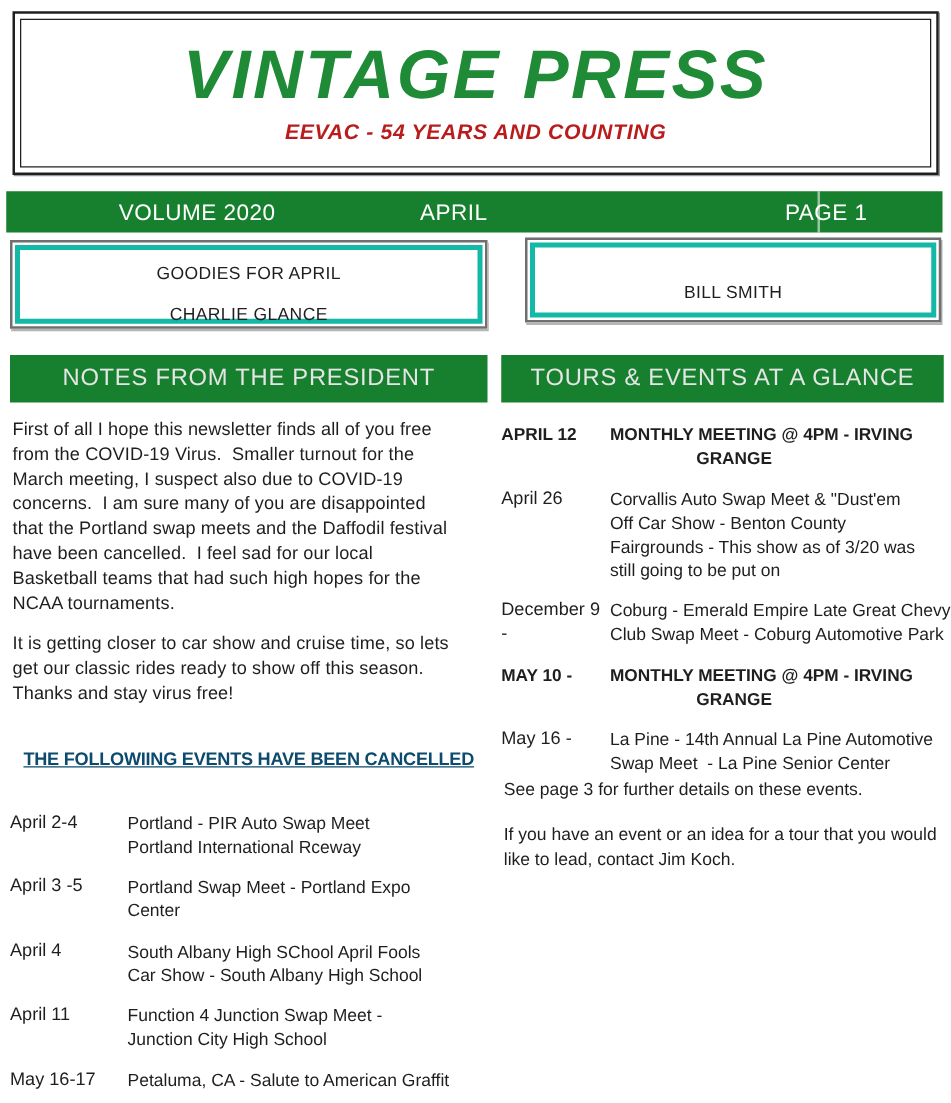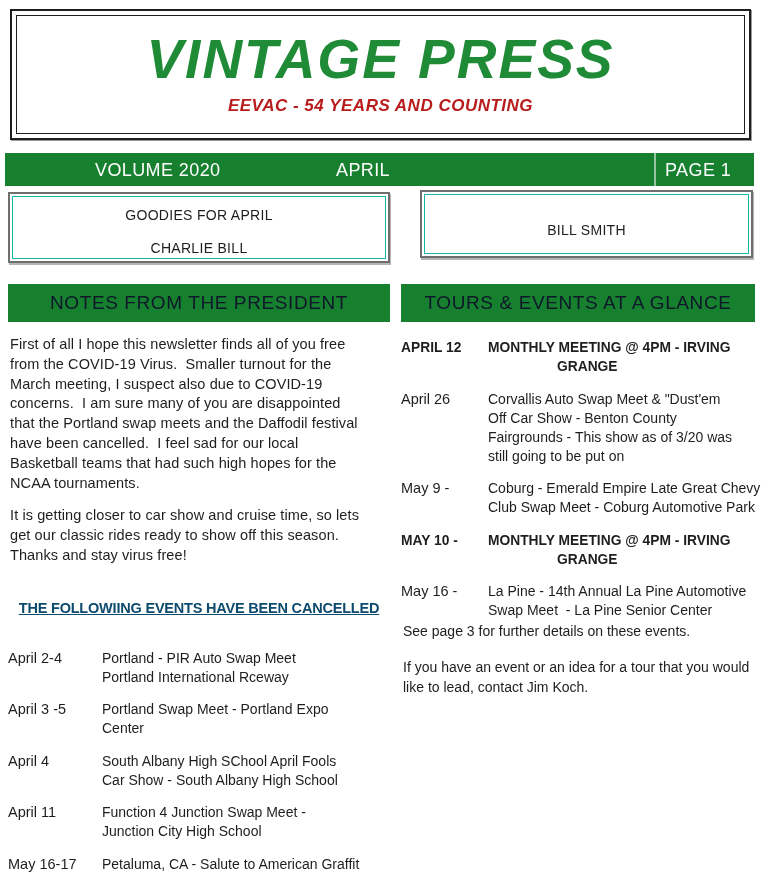--- a/index.html
+++ b/index.html
@@ -48,53 +48,53 @@
   .volbar {
     position: relative;
     margin: 13px 7px 0 5px;
     height: 33px;
     background: #17802f;
     color: #ffffff;
   }
   .volbar span { position: absolute; top: 7px; font-size: 18px; letter-spacing: 0.4px; }
   .volbar .vol   { left: 90px; }
   .volbar .month { left: 331px; }
-  .volbar .pg    { left: 660px; }
+  .volbar .pg    { left: 623px; }
   .volbar .divider {
     position: absolute; left: 649px; top: 0; width: 1.5px; height: 33px;
     background: rgba(255,255,255,0.55);
   }
 
   
   .goodies-row { margin: 6px 8px 0 8px; display: flex; }
   .gbox {
     border: 2px solid #6f6f6f;
     padding: 2px;
     height: 71px;
     box-shadow: 1px 2px 0 #b5b5b5;
   }
   .gbox-inner {
-    border: 1px solid #14b8a6;
+    border: 4px solid #14b8a6;
     height: 100%;
     text-align: center;
     padding-top: 10px;
   }
   .gbox.left  { width: 382px; }
   .gbox.right { width: 333px; margin-left: 30px; height: 68px; margin-top: -2px; }
   .gline1 { font-size: 14px; letter-spacing: 0.3px; }
   .gline2 { font-size: 14px; letter-spacing: 0.3px; margin-top: 17px; }
 
   
   .cols { margin: 21px 0 0 8px; display: flex; }
   .col-left  { width: 382px; }
   .col-right { width: 354px; margin-left: 11px; }
   .sec-header {
     height: 38px;
     background: #17802f;
-    color: #0f172a;
+    color: #e5e5e5;
     font-size: 19px;
     letter-spacing: 0.6px;
     text-align: center;
     line-height: 38px;
   }
 
   .para {
     margin: 13px 0 0 2px;
     font-size: 14.5px;
     line-height: 19.8px;
@@ -143,21 +143,21 @@
     <span class="vol">VOLUME 2020</span>
     <span class="month">APRIL</span>
     <div class="divider"></div>
     <span class="pg">PAGE 1</span>
   </div>
 
   <div class="goodies-row">
     <div class="gbox left">
       <div class="gbox-inner">
         <div class="gline1">GOODIES FOR APRIL</div>
-        <div class="gline2">CHARLIE BILL</div>
+        <div class="gline2">CHARLIE GLANCE</div>
       </div>
     </div>
     <div class="gbox right">
       <div class="gbox-inner">
         <div class="gline2">BILL SMITH</div>
       </div>
     </div>
   </div>
 
   <div class="cols">
@@ -217,21 +217,21 @@
                   GRANGE</div>
         </div>
         <div class="ev-row">
           <div class="date">April 26</div>
           <div class="desc">Corvallis Auto Swap Meet &amp; "Dust'em
 Off Car Show - Benton County
 Fairgrounds - This show as of 3/20 was
 still going to be put on</div>
         </div>
         <div class="ev-row">
-          <div class="date">May 9 -</div>
+          <div class="date">December 9 -</div>
           <div class="desc">Coburg - Emerald Empire Late Great Chevy
 Club Swap Meet - Coburg Automotive Park</div>
         </div>
         <div class="ev-row bold-row">
           <div class="date">MAY 10 -</div>
           <div class="desc">MONTHLY MEETING @ 4PM - IRVING
                   GRANGE</div>
         </div>
         <div class="ev-row">
           <div class="date">May 16 -</div>

